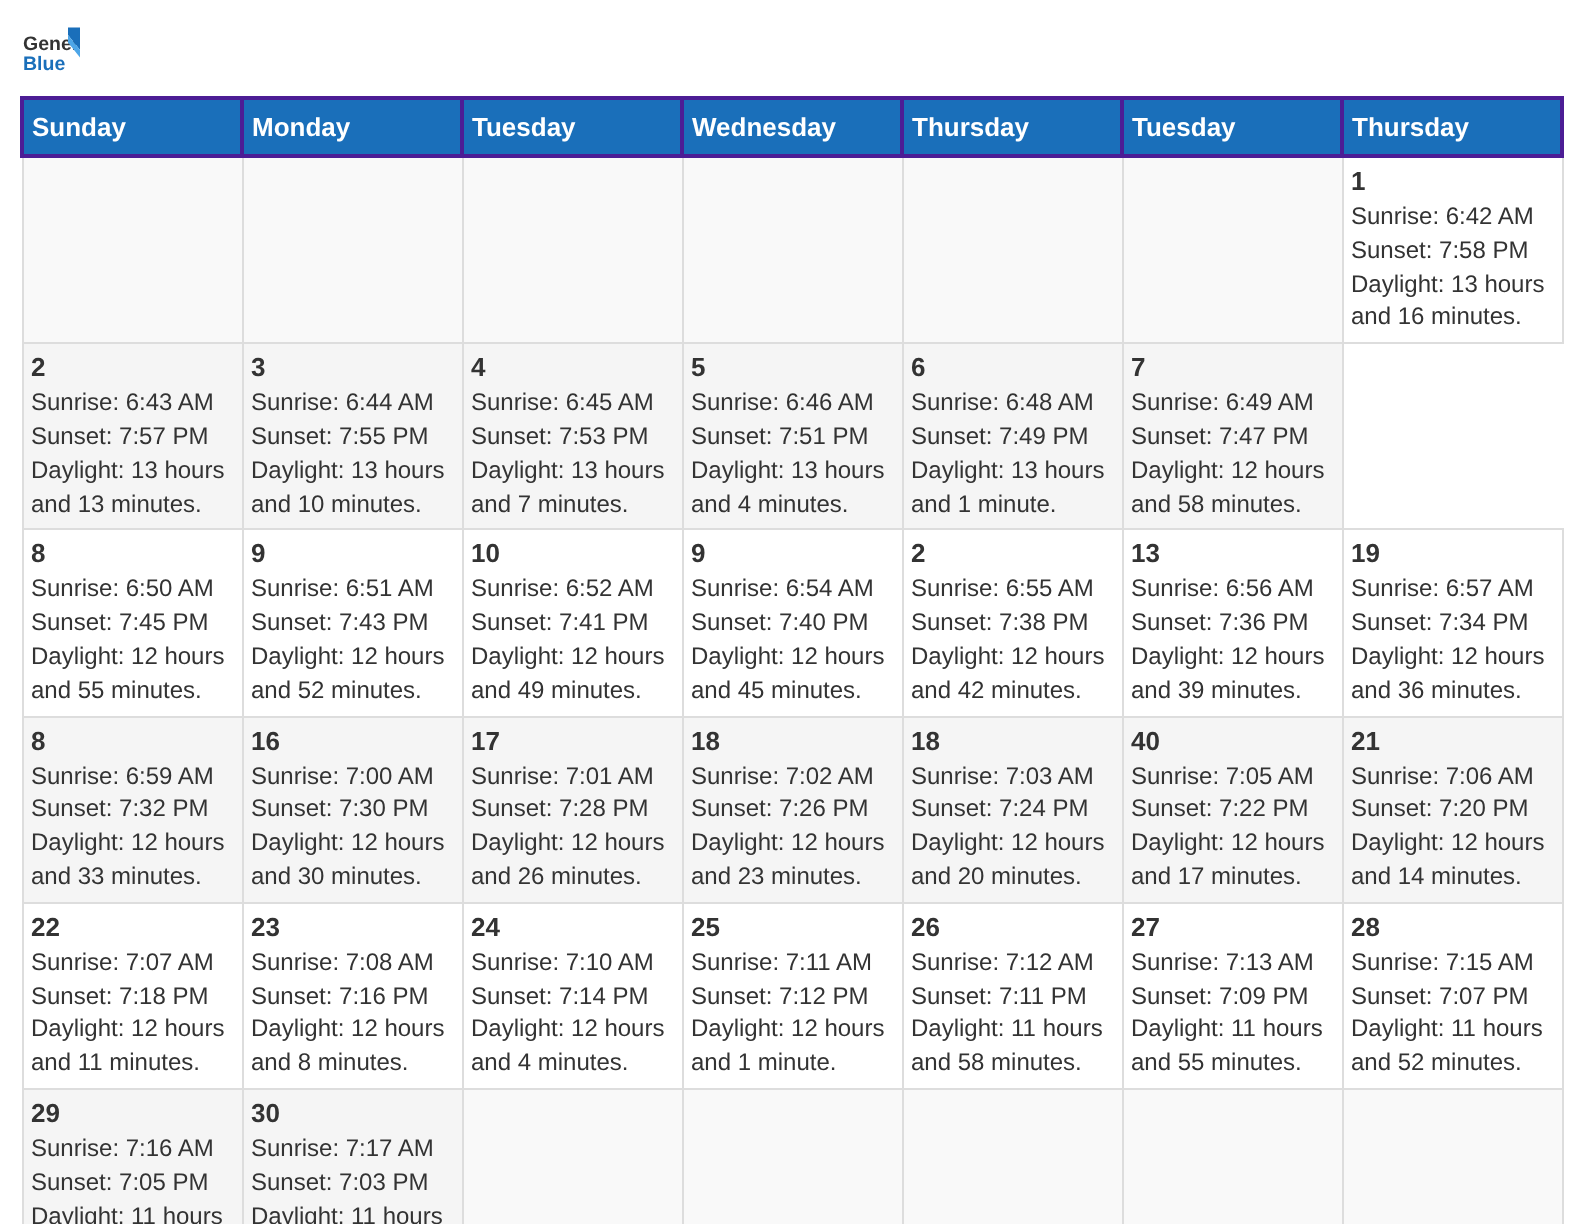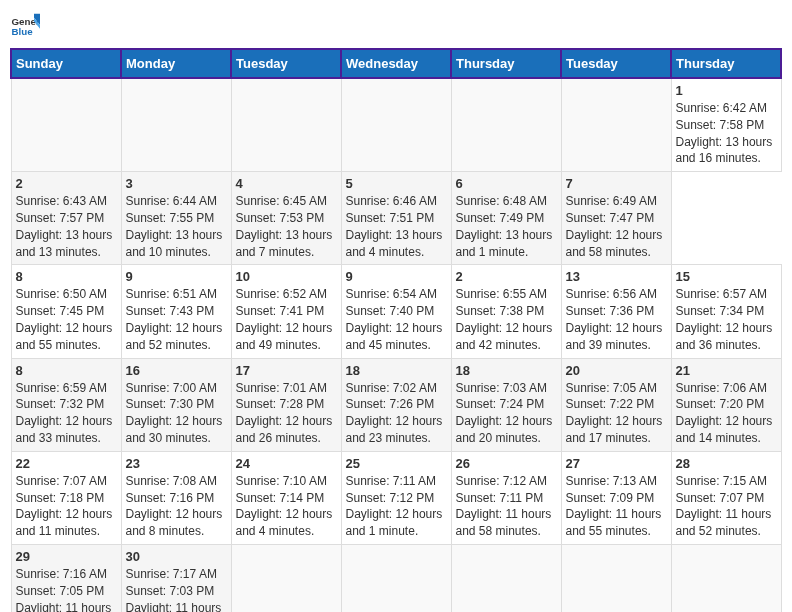--- a/index.html
+++ b/index.html
@@ -166,21 +166,21 @@
         </td>
         <td>
           <span class="day-number">2</span>
           <div class="day-info">Sunrise: 6:55 AM<br>Sunset: 7:38 PM<br>Daylight: 12 hours and 42 minutes.</div>
         </td>
         <td>
           <span class="day-number">13</span>
           <div class="day-info">Sunrise: 6:56 AM<br>Sunset: 7:36 PM<br>Daylight: 12 hours and 39 minutes.</div>
         </td>
         <td>
-          <span class="day-number">15</span>
+          <span class="day-number">19</span>
           <div class="day-info">Sunrise: 6:57 AM<br>Sunset: 7:34 PM<br>Daylight: 12 hours and 36 minutes.</div>
         </td>
       </tr>
       <tr>
         <td>
           <span class="day-number">8</span>
           <div class="day-info">Sunrise: 6:59 AM<br>Sunset: 7:32 PM<br>Daylight: 12 hours and 33 minutes.</div>
         </td>
         <td>
           <span class="day-number">16</span>
@@ -192,21 +192,21 @@
         </td>
         <td>
           <span class="day-number">18</span>
           <div class="day-info">Sunrise: 7:02 AM<br>Sunset: 7:26 PM<br>Daylight: 12 hours and 23 minutes.</div>
         </td>
         <td>
           <span class="day-number">18</span>
           <div class="day-info">Sunrise: 7:03 AM<br>Sunset: 7:24 PM<br>Daylight: 12 hours and 20 minutes.</div>
         </td>
         <td>
-          <span class="day-number">20</span>
+          <span class="day-number">40</span>
           <div class="day-info">Sunrise: 7:05 AM<br>Sunset: 7:22 PM<br>Daylight: 12 hours and 17 minutes.</div>
         </td>
         <td>
           <span class="day-number">21</span>
           <div class="day-info">Sunrise: 7:06 AM<br>Sunset: 7:20 PM<br>Daylight: 12 hours and 14 minutes.</div>
         </td>
       </tr>
       <tr>
         <td>
           <span class="day-number">22</span>

